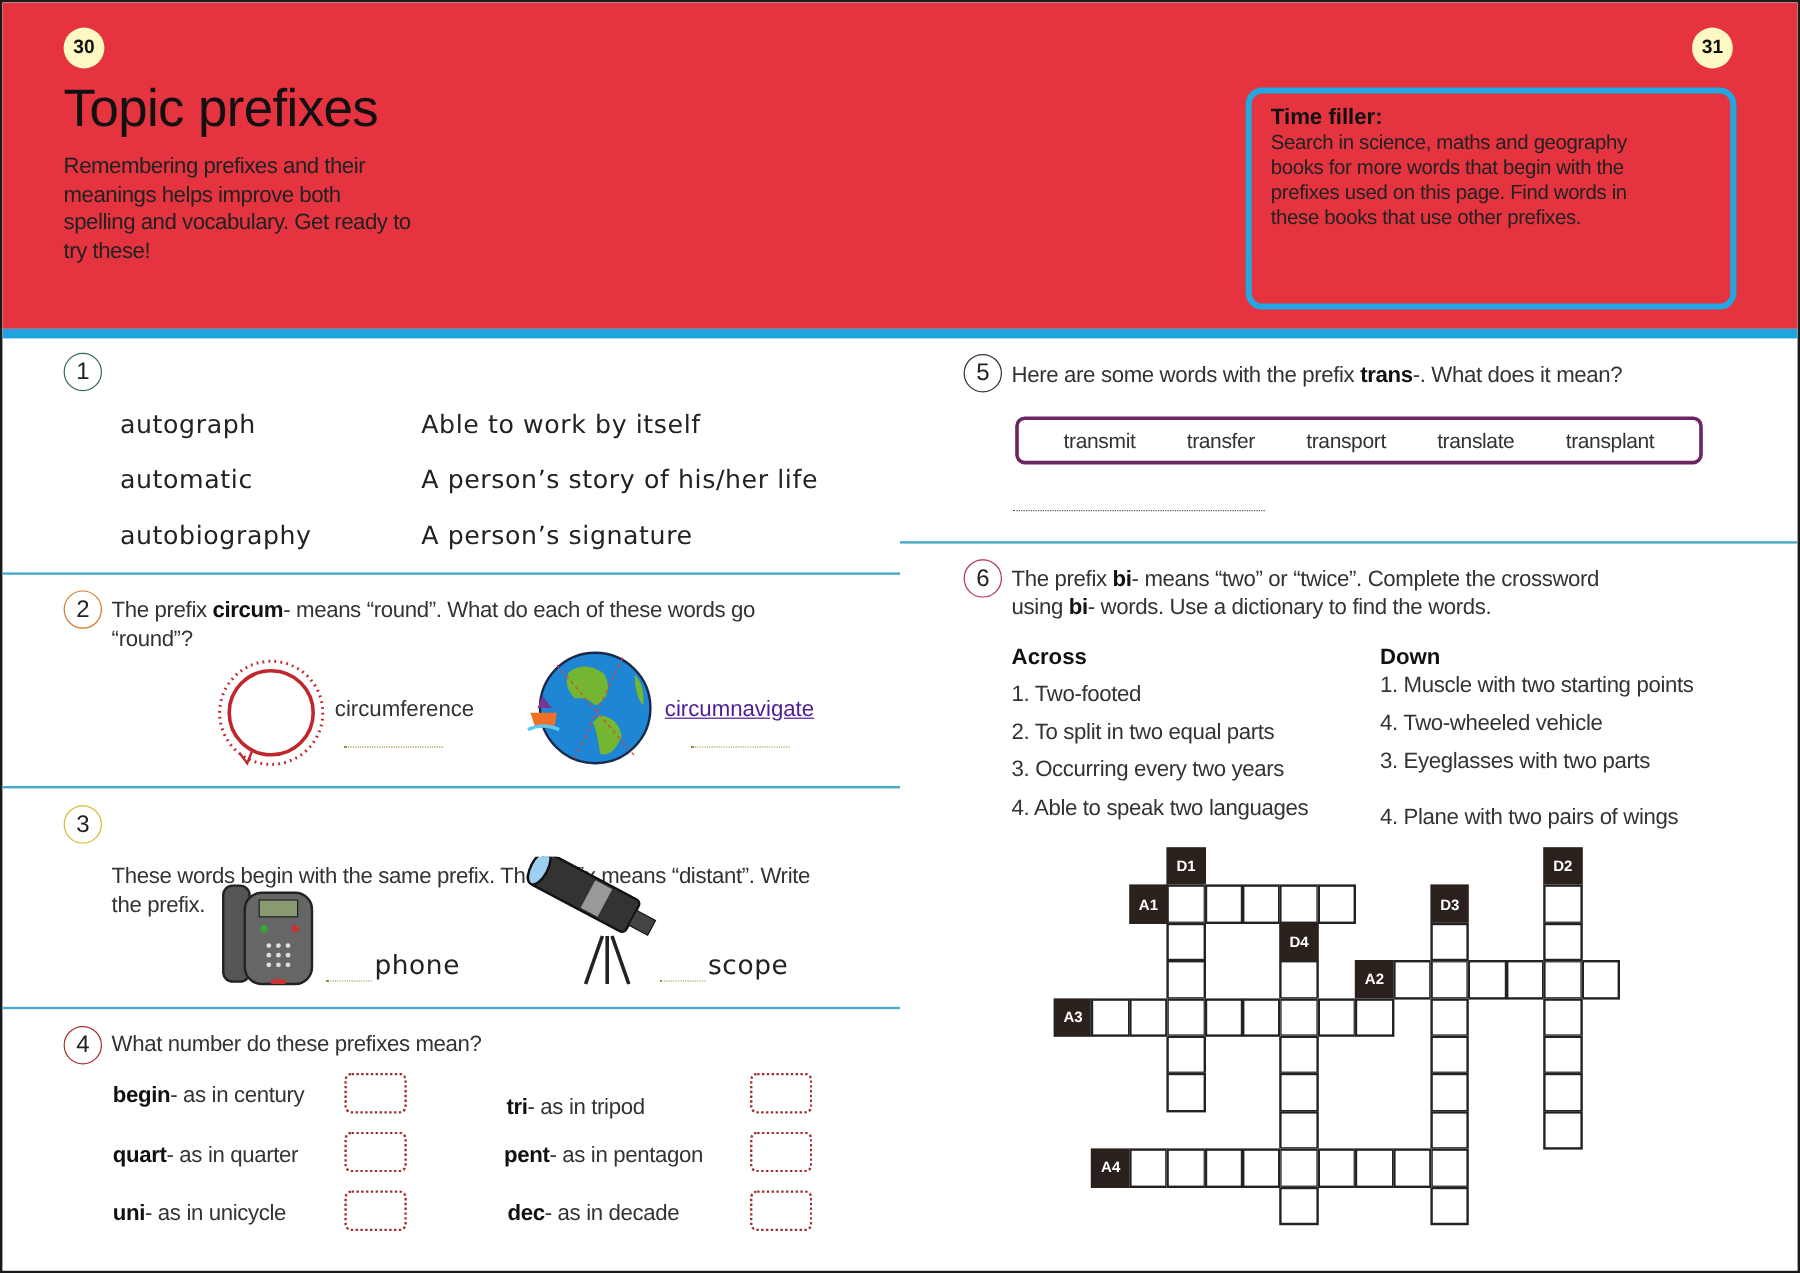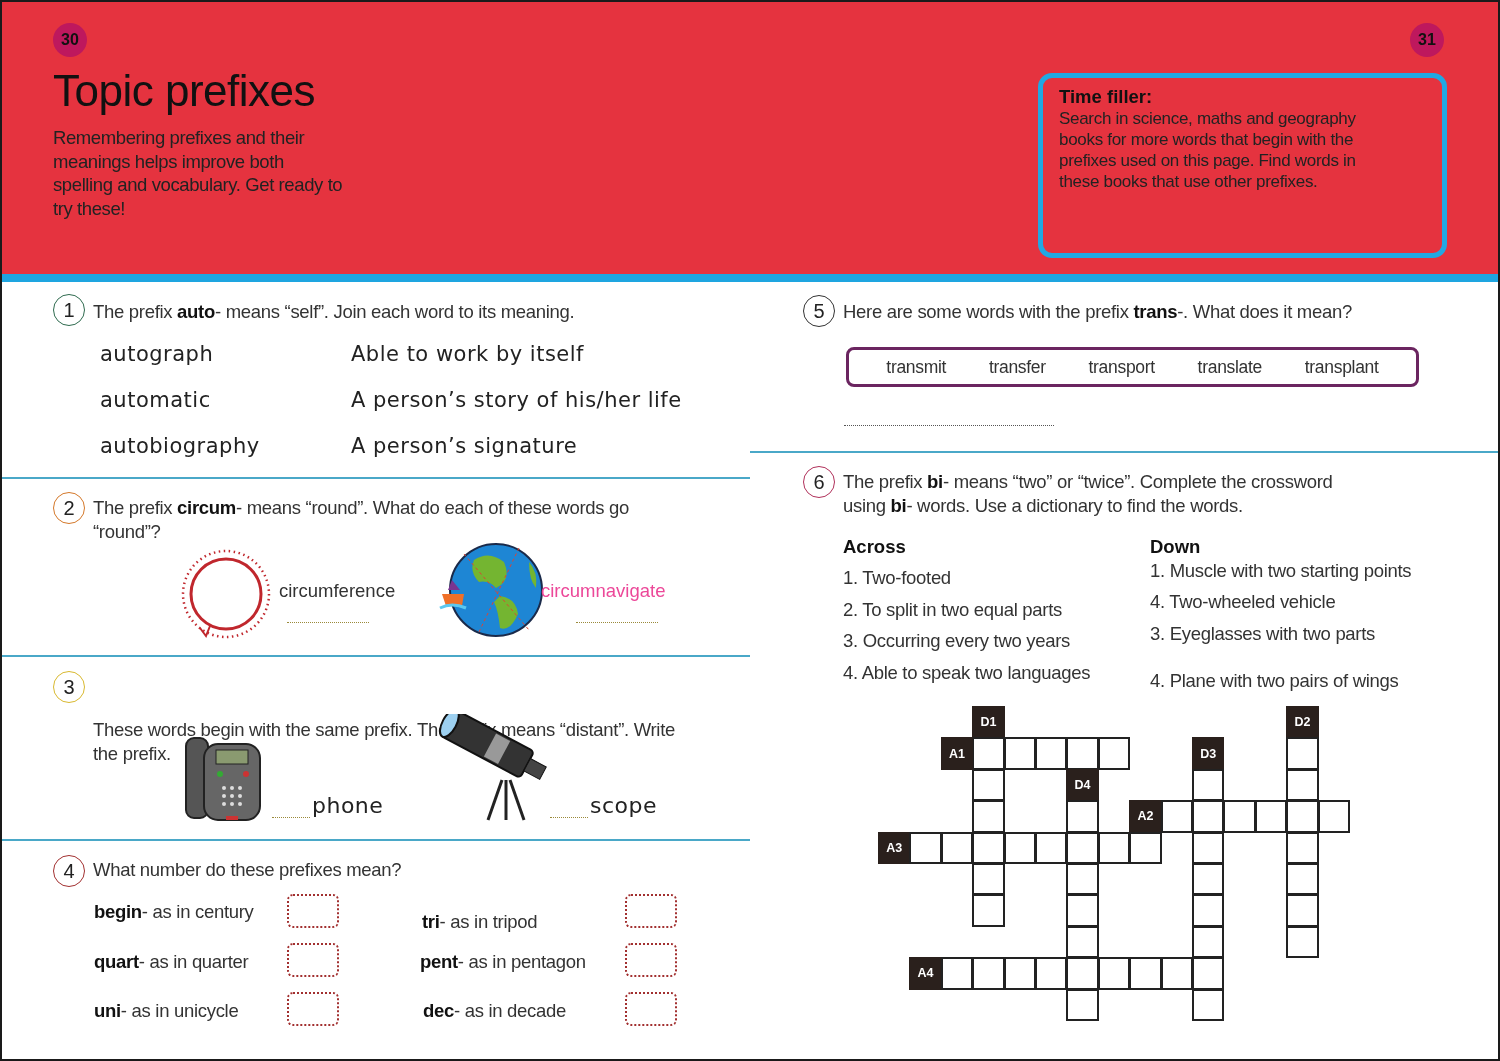--- a/index.html
+++ b/index.html
@@ -1,20 +1,20 @@
 <!DOCTYPE html>
 <html><head>
 <meta charset="utf-8">
 <style>
   * { box-sizing: border-box; margin: 0; padding: 0; }
   body { width: 1500px; height: 1061px; background: #1a1a1a; font-family: "Liberation Sans", sans-serif; position: relative; overflow: hidden; }
   .page { position: absolute; left: 2px; top: 2px; width: 1496px; height: 1057px; background: #fff; overflow: hidden; }
   .header { position: absolute; left: 0; top: 0; width: 1496px; height: 272px; background: #e5333f; }
   .header-stripe { position: absolute; left: 0; top: 272px; width: 1496px; height: 8px; background: #1ea5e0; }
-  .page-num { position: absolute; width: 34px; height: 34px; border-radius: 50%; background: #be185d; color: #111; font-weight: bold; font-size: 16px; display: flex; align-items: center; justify-content: center; }
+  .page-num { position: absolute; width: 34px; height: 34px; border-radius: 50%; background: #fef9c3; color: #111; font-weight: bold; font-size: 16px; display: flex; align-items: center; justify-content: center; }
   .title { position: absolute; left: 51px; top: 64px; font-size: 44px; color: #111; letter-spacing: -0.5px; }
   .intro { position: absolute; left: 51px; top: 124px; width: 290px; font-size: 18.5px; line-height: 23.5px; color: #222; letter-spacing: -0.4px; }
   .timefiller { position: absolute; left: 1036px; top: 71px; width: 409px; height: 185px; border: 5px solid #21a8e3; border-radius: 14px; padding: 8px 0 0 16px; }
   .timefiller .tf-title { font-weight: bold; font-size: 18.5px; color: #111; line-height: 22px; }
   .timefiller .tf-body { font-size: 17px; line-height: 21px; color: #222; width: 330px; letter-spacing: -0.3px; }
   .divider { position: absolute; height: 1.5px; background: #4aa8c8; }
   .q-num { position: absolute; width: 32px; height: 32px; border-radius: 50%; border: 1.5px solid #333; font-size: 20px; display: flex; align-items: center; justify-content: center; color: #222; background: #fff; }
   .q-text { position: absolute; font-size: 18.5px; color: #333; line-height: 24px; letter-spacing: -0.3px; }
   .q-text b { color: #111; }
   .hand { font-family: "DejaVu Sans", sans-serif; color: #222; letter-spacing: 0.5px; }
@@ -44,21 +44,20 @@
     <div class="tf-title">Time filler:</div>
     <div class="tf-body">Search in science, maths and geography books for more words that begin with the prefixes used on this page. Find words in these books that use other prefixes.</div>
   </div>
 
   <div class="divider" style="left:0;top:475px;width:748px;"></div>
   <div class="divider" style="left:0;top:653px;width:748px;"></div>
   <div class="divider" style="left:0;top:837px;width:748px;"></div>
   <div class="divider" style="left:748px;top:449px;width:748px;"></div>
 
   <div class="q-num" style="left:51px;top:292px;border-color:#2f6b4f;">1</div>
-  <div class="q-text" style="left:91px;top:298px;"><span>The prefix </span><b>auto</b><span>- means “self”. Join each word to its meaning.</span></div>
   <div class="word hand" style="left:98px;top:340px;">autograph</div>
   <div class="word hand" style="left:98px;top:386px;">automatic</div>
   <div class="word hand" style="left:98px;top:432px;">autobiography</div>
   <div class="word hand" style="left:349px;top:340px;">Able to work by itself</div>
   <div class="word hand" style="left:349px;top:386px;">A person’s story of his/her life</div>
   <div class="word hand" style="left:349px;top:432px;">A person’s signature</div>
 
   <div class="q-num" style="left:51px;top:490px;border-color:#d4782a;">2</div>
   <div class="q-text" style="left:91px;top:494px;width:580px;"><span>The prefix </span><b>circum</b><span>- means “round”. What do each of these words go “round”?</span></div>
   <svg style="left:178px;top:544px;" width="96" height="96">
@@ -72,21 +71,21 @@
     <circle cx="62" cy="50" r="46" fill="#1e86d4" stroke="#1a2a4a" stroke-width="2"></circle>
     <path d="M40 20 Q55 10 70 22 Q78 40 62 48 Q55 40 45 42 Q35 32 40 20Z" fill="#74b531"></path>
     <path d="M66 56 Q82 58 84 74 Q76 92 66 88 Q64 70 60 62Z" fill="#74b531"></path>
     <path d="M95 22 Q104 32 102 48 Q95 40 95 22Z" fill="#74b531"></path>
     <line x1="30" y1="14" x2="95" y2="90" stroke="#d43" stroke-width="1" stroke-dasharray="3 3"></line>
     <line x1="85" y1="8" x2="45" y2="92" stroke="#d43" stroke-width="1" stroke-dasharray="3 3"></line>
     <path d="M8 54 L30 54 L28 66 L12 66Z" fill="#f07028"></path>
     <path d="M18 40 L26 50 L14 50Z" fill="#7a3590"></path>
     <path d="M6 68 Q18 62 32 68" stroke="#5cc8f0" stroke-width="3" fill="none"></path>
   </svg>
-  <div class="word" style="left:539px;top:578px;font-size:18.5px;color:#ec4899;">circumnavigate</div>
+  <div class="word" style="left:552px;top:578px;font-size:18.5px;color:#4c1d95;text-decoration:underline;">circumnavigate</div>
   <div class="dotted" style="left:574px;top:620px;width:82px;"></div>
 
   <div class="q-num" style="left:51px;top:669px;border-color:#d9b930;">3</div>
   <div class="q-text" style="left:91px;top:672px;width:590px;margin-top:44px;">These words begin with the same prefix. The prefix means “distant”. Write the prefix.</div>
   <svg style="left:182px;top:734px;" width="80" height="86">
     <rect x="2" y="2" width="22" height="80" rx="8" fill="#555" stroke="#222" stroke-width="2"></rect>
     <rect x="20" y="8" width="56" height="76" rx="14" fill="#666" stroke="#222" stroke-width="2"></rect>
     <rect x="32" y="14" width="32" height="14" fill="#8a9a70" stroke="#222"></rect>
     <circle cx="36" cy="38" r="3" fill="#3a3"></circle>
       <circle cx="62" cy="38" r="3" fill="#c33"></circle>

